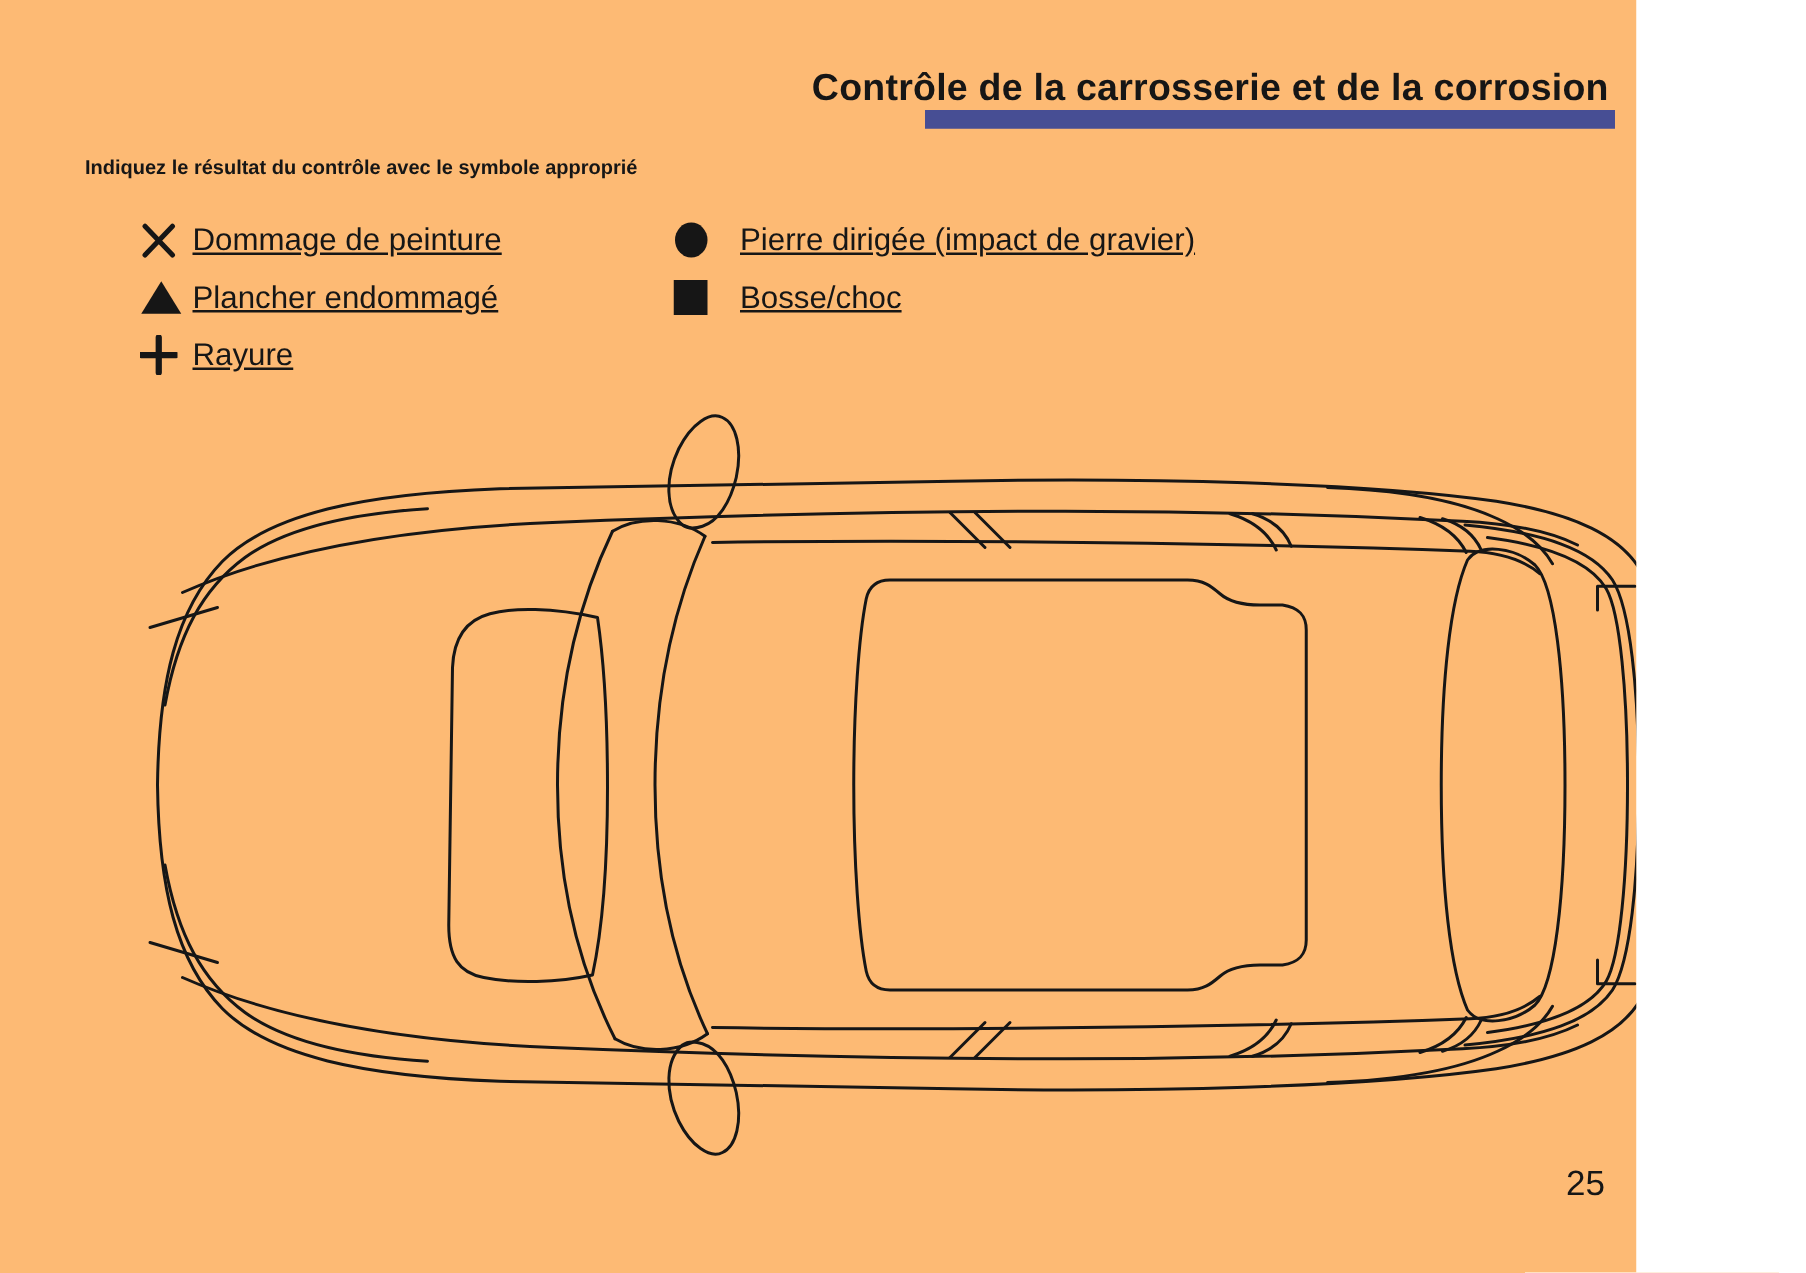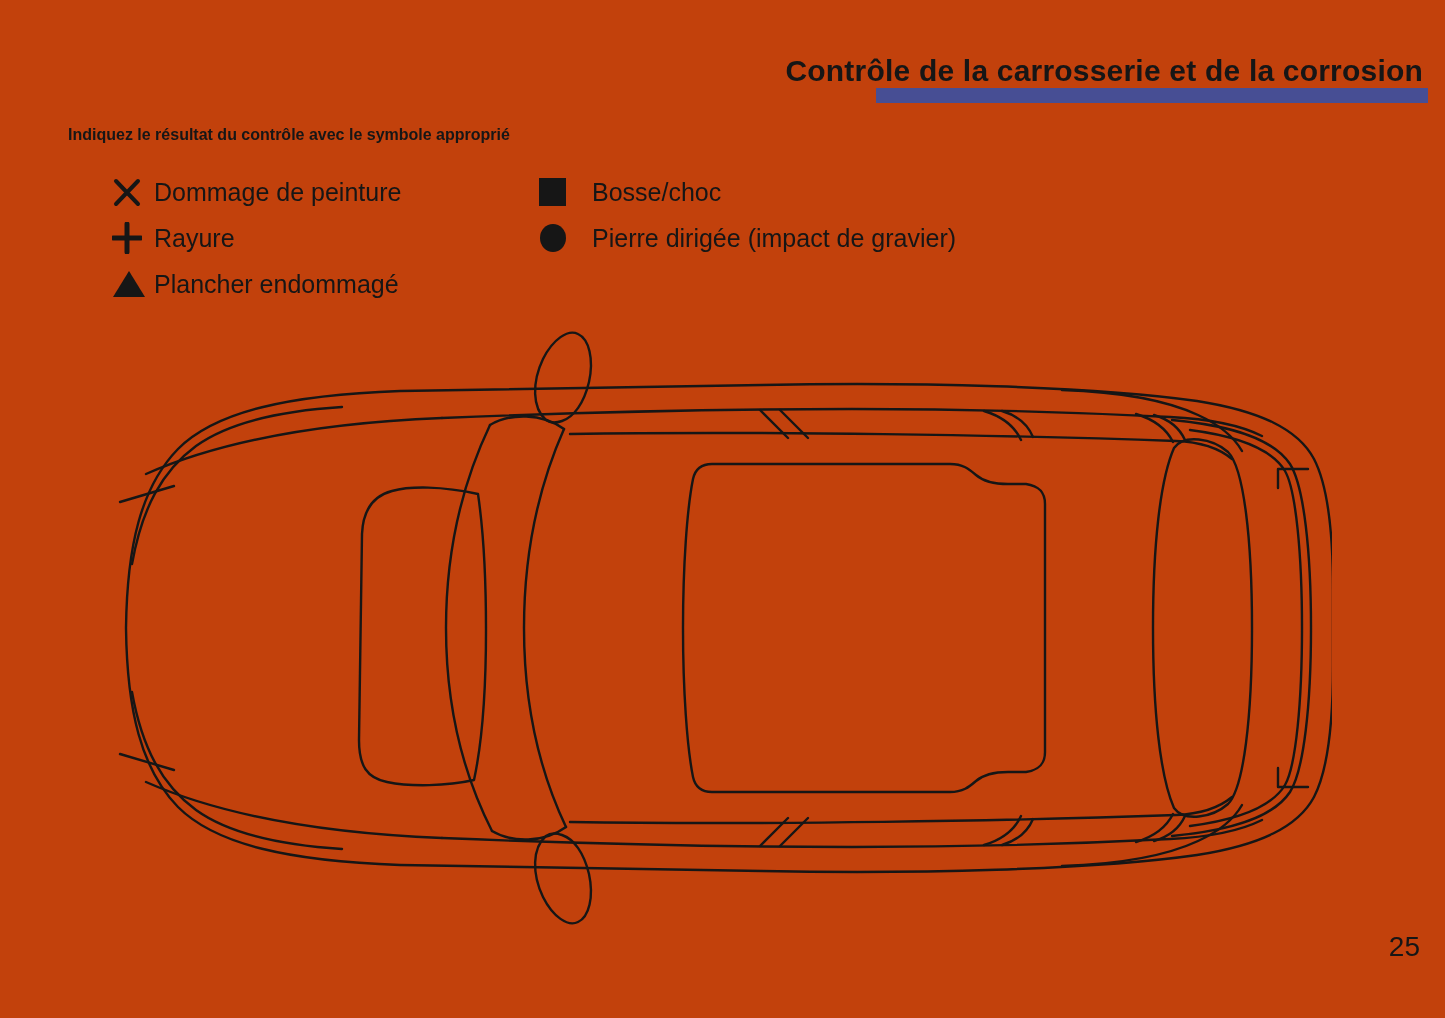--- a/index.html
+++ b/index.html
@@ -1,34 +1,34 @@
 <!DOCTYPE html>
 <html><head>
 <meta charset="utf-8">
 <style>
   html,body{margin:0;padding:0;background:#ffffff;}
   .page{
-    position:relative;width:1445px;height:1018px;background:#c2410c;overflow:hidden;
+    position:relative;width:1309px;height:1018px;background:#fdba74;overflow:hidden;
     font-family:"Liberation Sans", sans-serif;color:#161616;
   }
   .title{
     position:absolute;top:54px;right:22px;
     font-size:30px;font-weight:bold;letter-spacing:.2px;white-space:nowrap;
   }
   .title-underline{
     position:absolute;top:88px;right:17px;width:552px;height:15px;background:#474e94;
   }
   .instruction{
     position:absolute;top:126px;left:68px;
     font-size:16px;font-weight:bold;white-space:nowrap;
   }
   .legend-col{position:absolute;top:169px;}
   .legend-col1{left:112px;}
   .legend-col2{left:538px;}
-  .legend-item{display:flex;align-items:center;height:46px;}
+  .legend-item{display:flex;align-items:center;height:46px;text-decoration:underline;}
   .sym{width:42px;display:flex;align-items:center;justify-content:flex-start;flex:none;}
   .legend-label{font-size:25px;white-space:nowrap;}
   .car-wrap{position:absolute;left:112px;top:328px;width:1220px;height:630px;}
   .car-wrap svg{display:block;width:100%;height:100%;}
   .page-number{
     position:absolute;top:931px;right:25px;font-size:28px;
   }
 </style>
 </head>
 <body>
@@ -44,52 +44,52 @@
     <div class="legend-item">
       <span class="sym">
         <svg width="30" height="30" viewBox="0 0 30 30">
             <path d="M4,4 L26,27 M26,4 L4,27" stroke="#161616" stroke-width="4" fill="none" stroke-linecap="round"></path>
           </svg>
       </span>
       <span class="legend-label">Dommage de peinture</span>
     </div>
     <div class="legend-item">
       <span class="sym">
+        <svg width="34" height="28" viewBox="0 0 34 28">
+            <path d="M17,1 L33,27 L1,27 Z" fill="#161616"></path>
+          </svg>
+      </span>
+      <span class="legend-label">Plancher endommagé</span>
+    </div>
+    <div class="legend-item">
+      <span class="sym">
         <svg width="30" height="32" viewBox="0 0 30 32">
             <path d="M15,2 L15,30 M1,16 L29,16" stroke="#161616" stroke-width="5" fill="none" stroke-linecap="round"></path>
           </svg>
       </span>
       <span class="legend-label">Rayure</span>
     </div>
-    <div class="legend-item">
-      <span class="sym">
-        <svg width="34" height="28" viewBox="0 0 34 28">
-            <path d="M17,1 L33,27 L1,27 Z" fill="#161616"></path>
-          </svg>
-      </span>
-      <span class="legend-label">Plancher endommagé</span>
-    </div>
   </div>
 
   <div class="legend-col legend-col2">
+    <div class="legend-item">
+      <span class="sym" style="width:54px;">
+        <svg width="30" height="30" viewBox="0 0 30 30">
+            <ellipse cx="15" cy="15" rx="13" ry="14" fill="#161616"></ellipse>
+          </svg>
+      </span>
+      <span class="legend-label">Pierre dirigée (impact de gravier)</span>
+    </div>
     <div class="legend-item">
       <span class="sym" style="width:54px;">
         <svg width="29" height="30" viewBox="0 0 29 30">
             <rect x="1" y="1" width="27" height="28" fill="#161616"></rect>
           </svg>
       </span>
       <span class="legend-label">Bosse/choc</span>
-    </div>
-    <div class="legend-item">
-      <span class="sym" style="width:54px;">
-        <svg width="30" height="30" viewBox="0 0 30 30">
-            <ellipse cx="15" cy="15" rx="13" ry="14" fill="#161616"></ellipse>
-          </svg>
-      </span>
-      <span class="legend-label">Pierre dirigée (impact de gravier)</span>
     </div>
   </div>
 
   <div class="car-wrap">
     <svg viewBox="0 0 1220 630">
       <g fill="none" stroke="#161616" stroke-width="2.4" stroke-linecap="round" stroke-linejoin="round">
 
         <path d="M14,300 C15,218 29,159 66,121 C104,83 178,67 288,63 L650,57 C800,54 980,58 1085,73 C1148,83 1186,101 1202,131 C1215,156 1221,205 1221,262 L1221,338 C1221,395 1215,444 1202,469 C1186,499 1148,517 1085,527 C980,542 800,546 650,543 L288,537 C178,533 104,517 66,479 C29,441 15,382 14,300 Z"></path>
 
         <path d="M20,236 C30,180 50,143 84,118 C116,95 166,83 230,79"></path>

